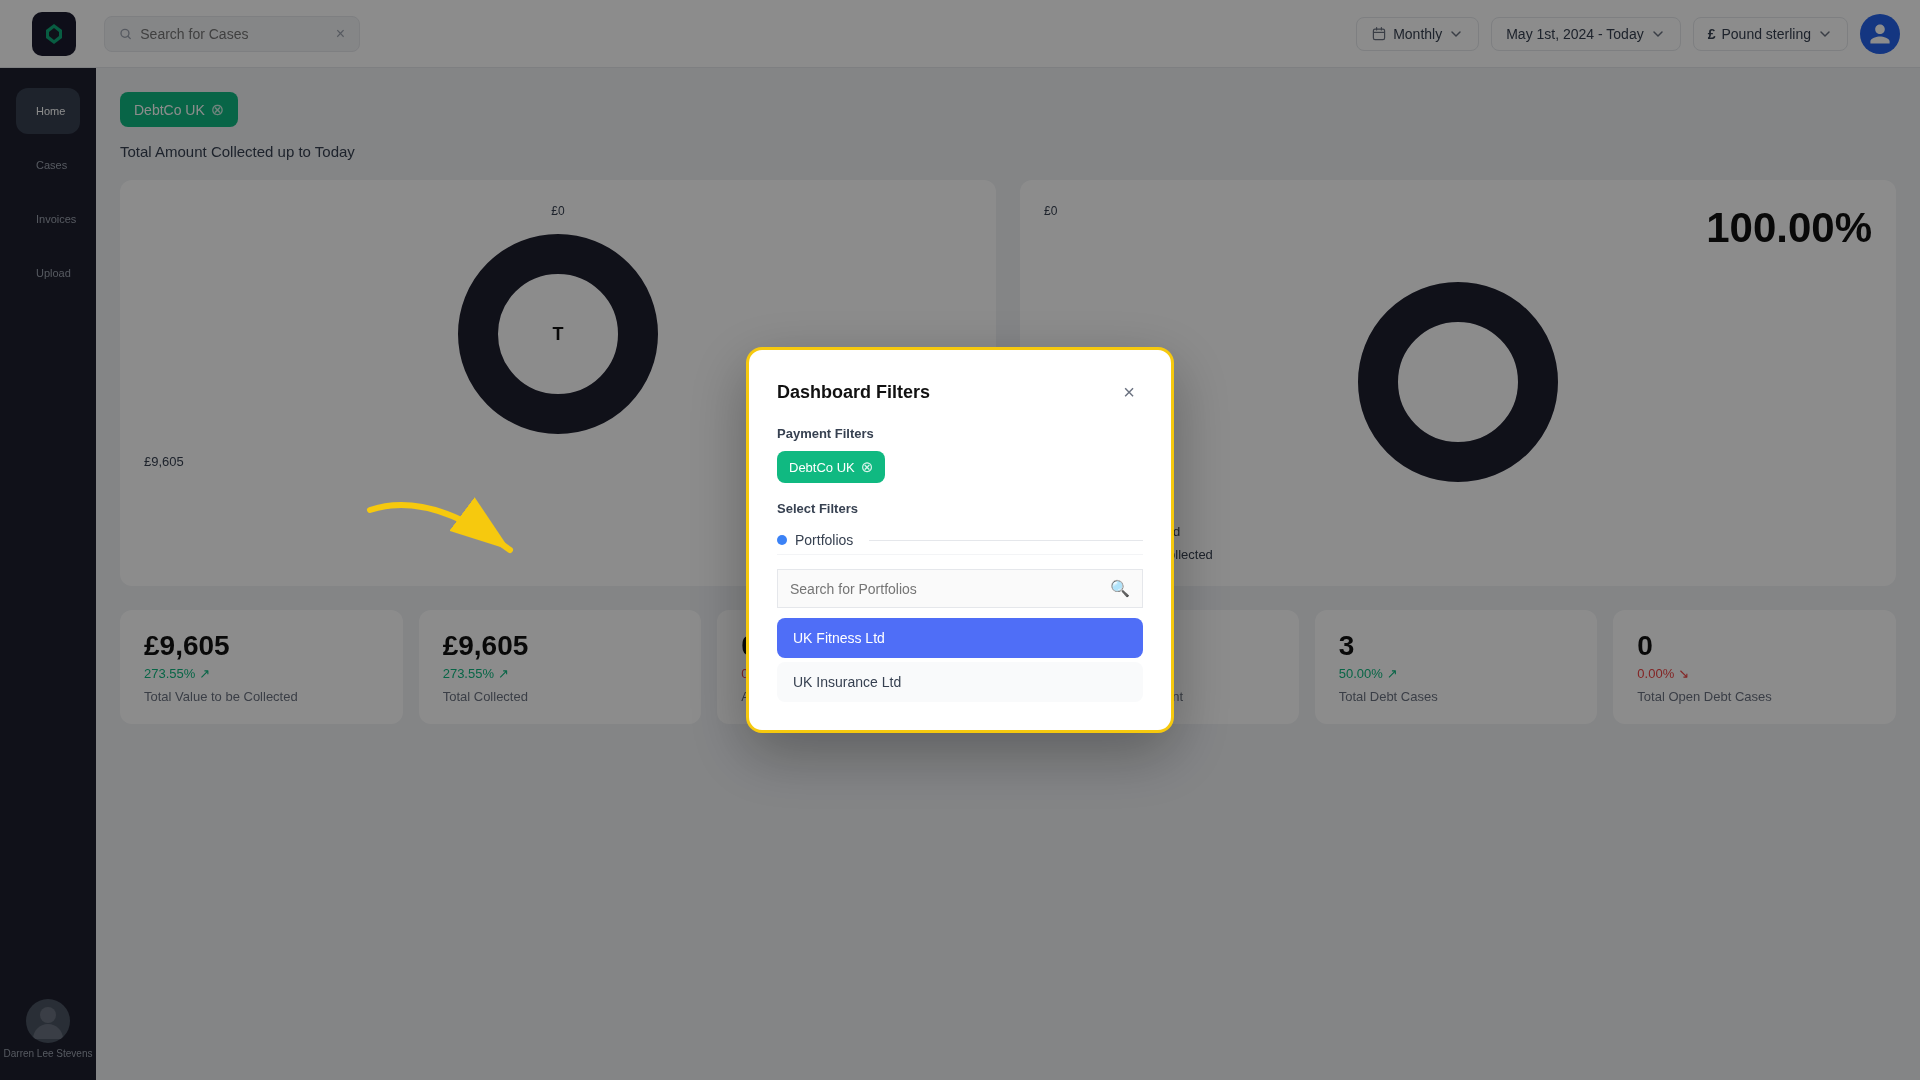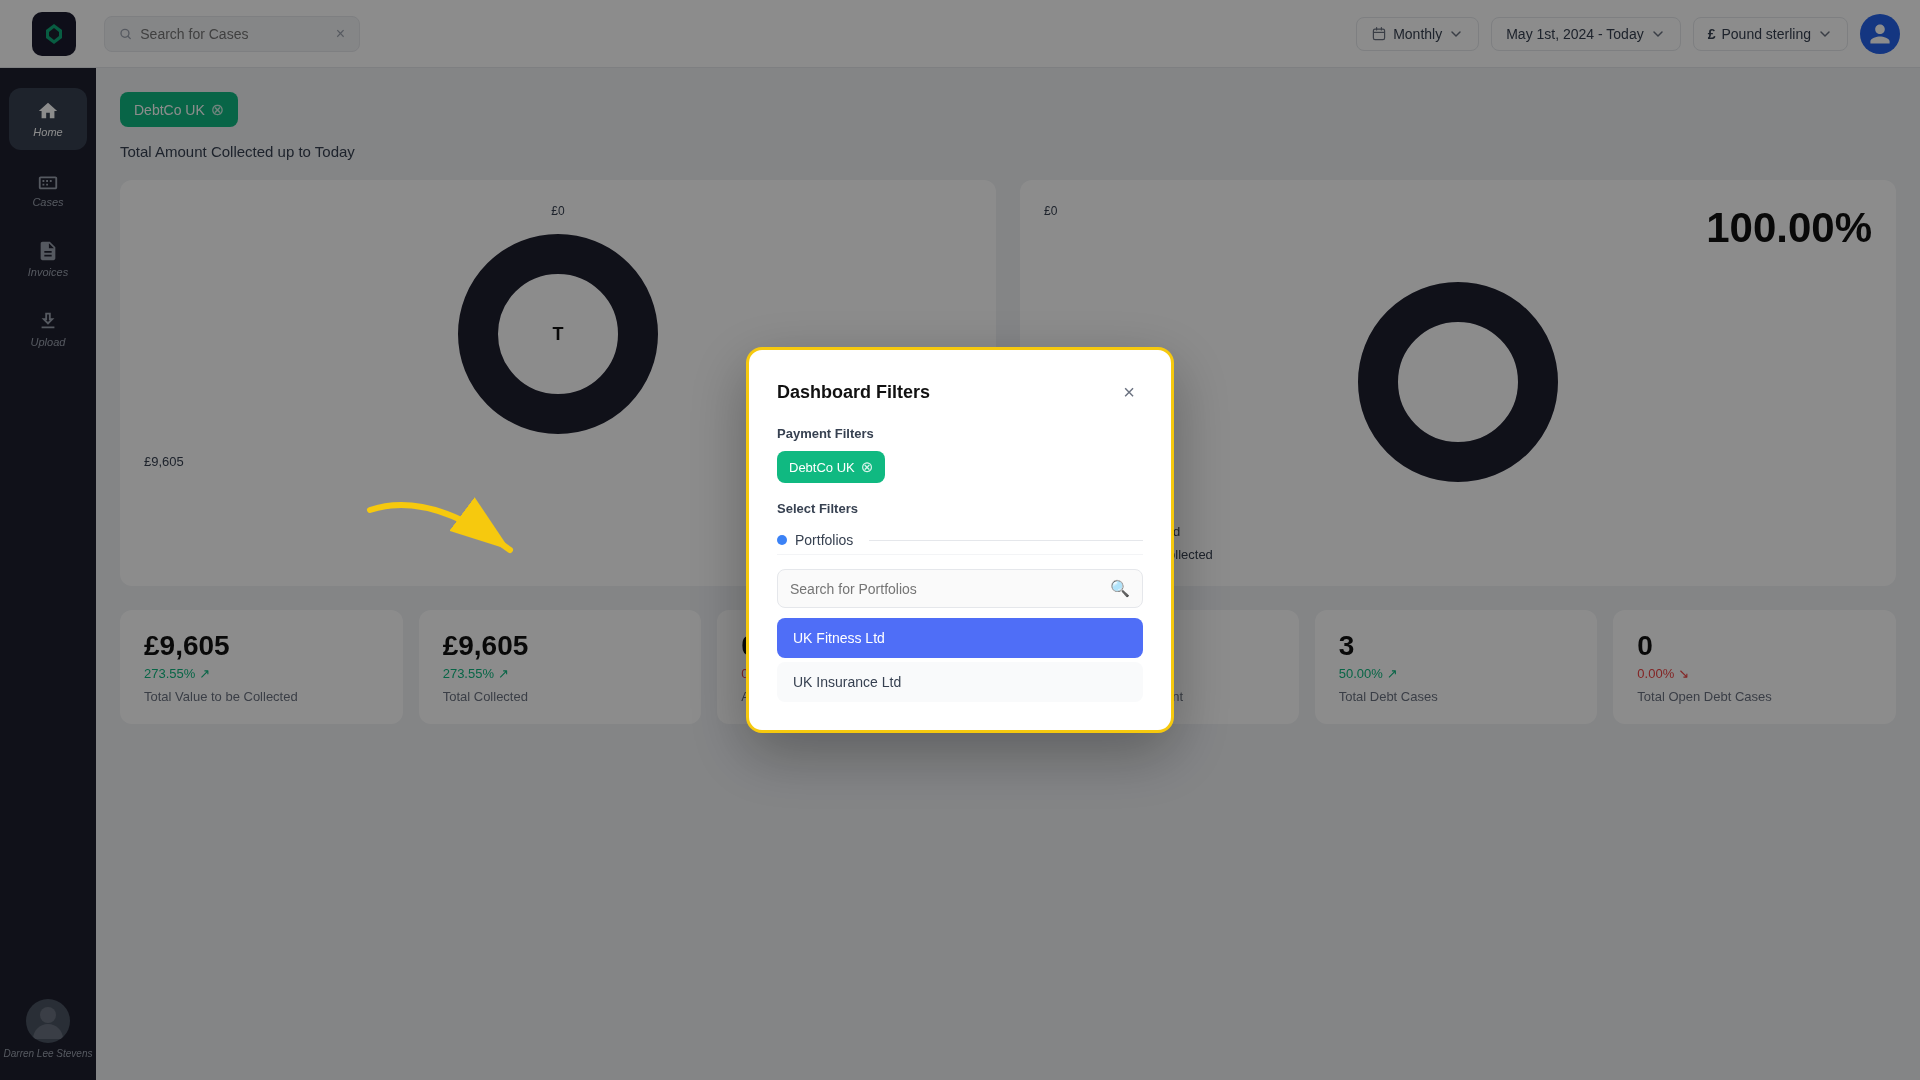--- a/index.html
+++ b/index.html
@@ -47,31 +47,31 @@
     }
     .user-avatar svg { width: 24px; height: 24px; fill: white; }
 
     
     .sidebar {
       position: fixed; top: 68px; left: 0; bottom: 0;
       width: 96px; background: #1e1f2e; display: flex; flex-direction: column;
       align-items: center; padding: 20px 0; gap: 8px; z-index: 99;
     }
     .sidebar-item {
-      display: flex; flex-direction: column; align-items: center; gap: 4px;
+      display: flex; flex-direction: row; align-items: center; gap: 4px;
       padding: 12px 16px; border-radius: 12px; cursor: pointer;
-      color: #9ca3af; width: 78px; transition: all 0.2s; font-style: italic;
+      color: #9ca3af; width: 64px; transition: all 0.2s;
     }
     .sidebar-item.active { background: #374151; color: #fff; }
     .sidebar-item svg { width: 22px; height: 22px; }
     .sidebar-item span { font-size: 11px; }
     .sidebar-bottom { margin-top: auto; display: flex; flex-direction: column; align-items: center; gap: 4px; }
     .user-sidebar { display: flex; flex-direction: column; align-items: center; gap: 4px; cursor: pointer; }
     .user-sidebar-avatar { width: 44px; height: 44px; border-radius: 50%; background: #4b5563; overflow: hidden; display: flex; align-items: center; justify-content: center; }
-    .user-sidebar-name { font-size: 10px; color: #9ca3af; text-align: center; line-height: 1.3; font-style: italic; }
+    .user-sidebar-name { font-size: 10px; color: #9ca3af; text-align: center; line-height: 1.3; }
 
     
     .main {
       margin-top: 68px; margin-left: 96px; padding: 24px;
       position: relative; min-height: calc(1080px - 68px);
     }
 
     
     .filter-chip {
       display: inline-flex; align-items: center; gap: 6px;
@@ -151,21 +151,21 @@
     .filter-options { display: flex; flex-direction: column; gap: 4px; }
     .filter-option {
       display: flex; align-items: center; gap: 8px;
       font-size: 14px; color: #374151; padding: 6px 0;
       border-bottom: 1px solid #f3f4f6; cursor: pointer;
     }
     .filter-dot { width: 10px; height: 10px; border-radius: 50%; background: #3b82f6; }
 
     .search-portfolios {
       display: flex; align-items: center;
-      border: 1px solid #e5e7eb; border-radius: 8px;
+      border: 1px solid #e5e7eb; border-radius: 0;
       padding: 9px 12px; gap: 8px; margin-bottom: 10px;
       background: #fafafa;
     }
     .search-portfolios input {
       border: none; background: transparent; outline: none;
       font-size: 14px; color: #6b7280; width: 100%;
     }
     .search-icon-sm { color: #6b7280; font-size: 16px; }
 
     .portfolio-list { display: flex; flex-direction: column; gap: 4px; }

